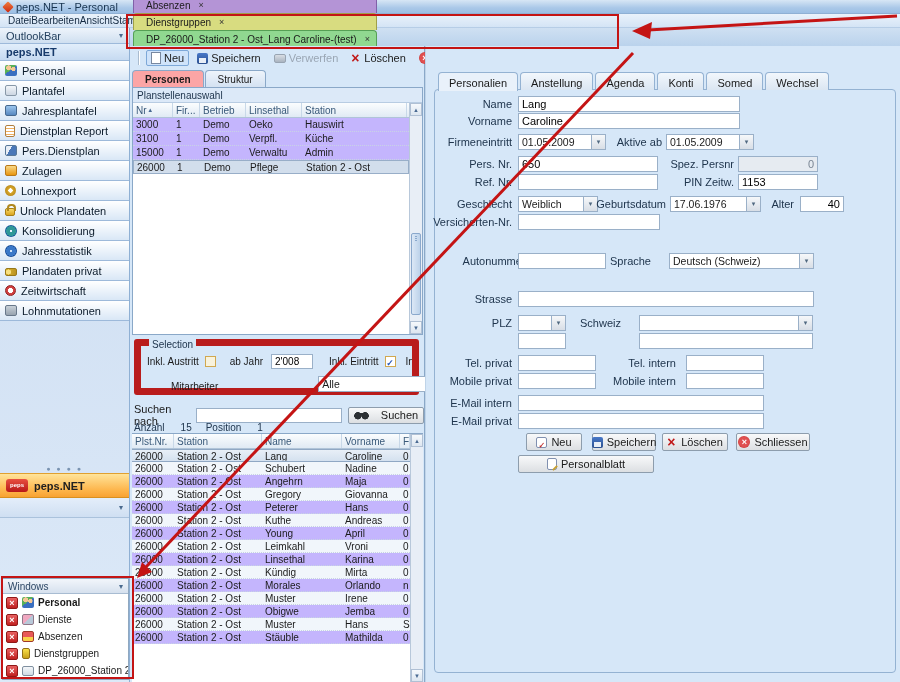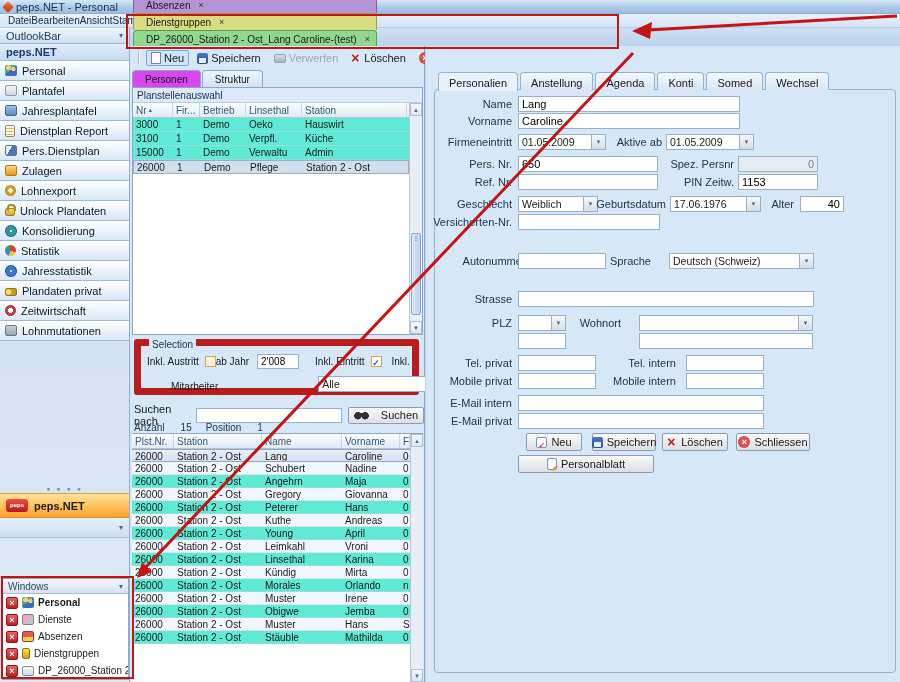--- a/index.html
+++ b/index.html
@@ -75,27 +75,27 @@
 
   
   .middle{left:130px;top:46px;width:295px;height:636px;background:#d6e7f8;border-right:1px solid #8aa8c8}
   .toolbar{left:0;top:2px;width:295px;height:20px;position:absolute;display:flex;align-items:center;gap:3px;padding-left:8px}
   .toolbar::before{content:"";width:3px;height:14px;border-left:1px solid #aabccf;border-right:1px solid #fff;margin-right:3px}
   .tbtn{display:flex;align-items:center;gap:3px;padding:1px 4px;border:1px solid transparent;border-radius:2px;white-space:nowrap}
   .tbtn.active{background:#cfe3fa;border-color:#7da8d8}
   .tbtn.disabled{color:#9aa6b4}
   .mtabs{left:2px;top:24px;position:absolute;display:flex;gap:1px}
   .mtab{height:17px;padding:1px 12px 0;border:1px solid #8aa8c8;border-bottom:none;border-radius:4px 4px 0 0;background:linear-gradient(#eef4fb,#d4e2f2);font-size:10px;display:flex;align-items:center}
-  .mtab.active{background:#d946ef;font-weight:normal}
+  .mtab.active{background:#fca5a5;font-weight:bold}
   .mpanel{left:2px;top:41px;width:291px;height:248px;position:absolute;border:1px solid #8aa8c8;background:#fff}
   .panel-label{height:15px;background:#dce9f8;border-bottom:1px solid #b8cce2;display:flex;align-items:center;padding-left:4px;color:#20364e}
   .grid{font-size:10px}
   .thead{display:flex;height:15px;background:linear-gradient(#fbfdfe,#e0eaf4);border-bottom:1px solid #b0c4d8;color:#3a5a7a}
   .th{padding:1px 3px;border-right:1px solid #c8d8e8;overflow:hidden;white-space:nowrap;display:flex;align-items:center;gap:2px}
-  .tr{display:flex;height:14px;border-bottom:1px dotted #c8d4e4;background:#5eead4}
+  .tr{display:flex;height:14px;border-bottom:1px dotted #c8d4e4;background:#c4b5fd}
   .tr .td{padding:1px 3px;overflow:hidden;white-space:nowrap}
   .t1 .th:nth-child(1),.t1 .td:nth-child(1){width:40px}
   .t1 .th:nth-child(2),.t1 .td:nth-child(2){width:27px}
   .t1 .th:nth-child(3),.t1 .td:nth-child(3){width:46px}
   .t1 .th:nth-child(4),.t1 .td:nth-child(4){width:56px}
   .t1 .th:nth-child(5),.t1 .td:nth-child(5){width:105px}
   .t1 .tr.selected{background:#d2deec;border:1px solid #98aec8}
   .sortmark{font-size:7px;color:#4a6a92}
   .vscroll{position:absolute;top:0;right:0;width:13px;bottom:0;background:#e8eef6;border-left:1px solid #b8c8da}
   .varrow{height:13px;text-align:center;font-size:6px;line-height:13px;color:#4a6a92;background:linear-gradient(#f6f9fc,#dde6f0);border:1px solid #b0c0d4}
@@ -212,24 +212,20 @@
       </div>
       <div class="sbitem">
         <span class="ic ic-lock"></span>
         <span>Unlock Plandaten</span>
       </div>
       <div class="sbitem">
         <span class="ic ic-konsolidierung"></span>
         <span>Konsolidierung</span>
       </div>
       <div class="sbitem">
-        <span class="ic ic-statistik"></span>
-        <span>Statistik</span>
-      </div>
-      <div class="sbitem">
         <span class="ic ic-jahresstatistik"></span>
         <span>Jahresstatistik</span>
       </div>
       <div class="sbitem">
         <span class="ic ic-key"></span>
         <span>Plandaten privat</span>
       </div>
       <div class="sbitem">
         <span class="ic ic-zeitwirtschaft"></span>
         <span>Zeitwirtschaft</span>
@@ -369,21 +365,21 @@
       <div class="vthumb" style="top:130px;height:82px"></div>
       <div class="varrow" style="position:absolute;bottom:0;left:0;right:0">▼</div>
     </div>
   </div>
 
   <div class="selbox">
     <span class="sel-legend">Selection</span>
     <div class="selrow" style="top:8px">
       <span style="margin-left:6px">Inkl. Austritt</span>
       <span class="cb off" style="margin-left:6px"></span>
-      <span style="">ab Jahr</span>
+      <span style="margin-left:14px">ab Jahr</span>
       <input class="tinput" style="width: 42px; margin-left: 8px;" value="2'008">
       <span style="margin-left:16px">Inkl. Eintritt</span>
       <span class="cb checked" style="margin-left:6px"></span>
       <span style="margin-left:10px;overflow:hidden">Inkl. Leerz</span>
     </div>
     <div class="selrow" style="top:32px">
       <span style="margin-left:30px">Mitarbeiter</span>
       <div class="combo" style="left:88px;width:152px;top:-2px;position:relative;margin-left:12px">
         <span class="cv">Alle</span>
         <span class="cbtn blue"></span>
@@ -616,21 +612,21 @@
   <div class="frow" style="top:245px">
     <span class="flabel" style="left:0;width:86px">Strasse</span>
     <input class="finput" style="left: 92px; width: 296px;">
   </div>
   <div class="frow" style="top:269px">
     <span class="flabel" style="left:0;width:86px">PLZ</span>
     <div class="combo" style="left:92px;width:48px">
         <span class="cv"></span>
         <span class="cbtn"></span>
       </div>
-    <span class="flabel" style="left:140px;width:55px">Wohnort</span>
+    <span class="flabel" style="left:140px;width:55px">Schweiz</span>
     <div class="combo" style="left:213px;width:174px">
         <span class="cv"></span>
         <span class="cbtn"></span>
       </div>
   </div>
   <div class="frow" style="top:287px">
     <input class="finput" style="left: 92px; width: 48px;">
     <input class="finput" style="left: 213px; width: 174px;">
   </div>
   <div class="frow" style="top:309px">

